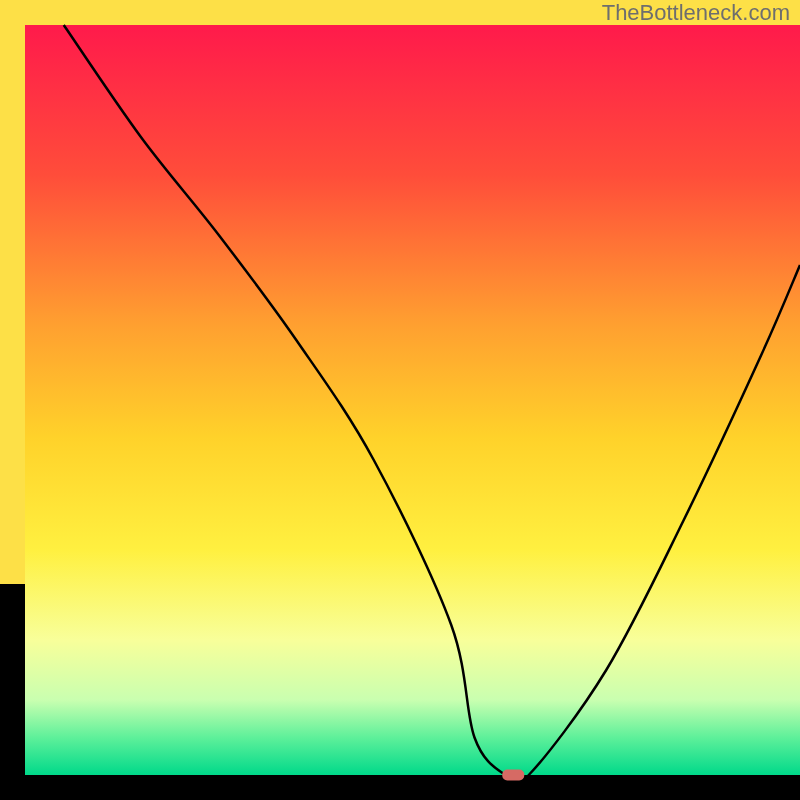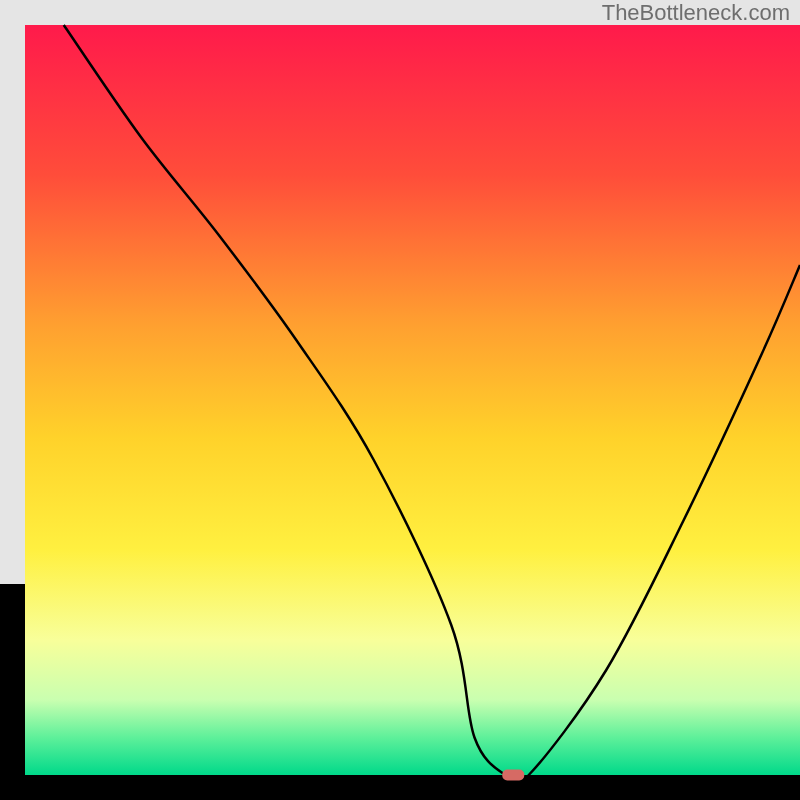--- a/index.html
+++ b/index.html
@@ -8,21 +8,21 @@
     width: 800px;
     height: 800px;
     background: #000;
     overflow: hidden;
     font-family: Arial, Helvetica, sans-serif;
   }
   .wrapper {
     position: relative;
     width: 800px;
     height: 584px;
-    background: #e5e5e5;
+    background: #fde047;
   }
   .watermark {
     position: absolute;
     top: 0;
     right: 10px;
     color: #6e6e6e;
     font-size: 22px;
     font-weight: 500;
     z-index: 5;
   }

